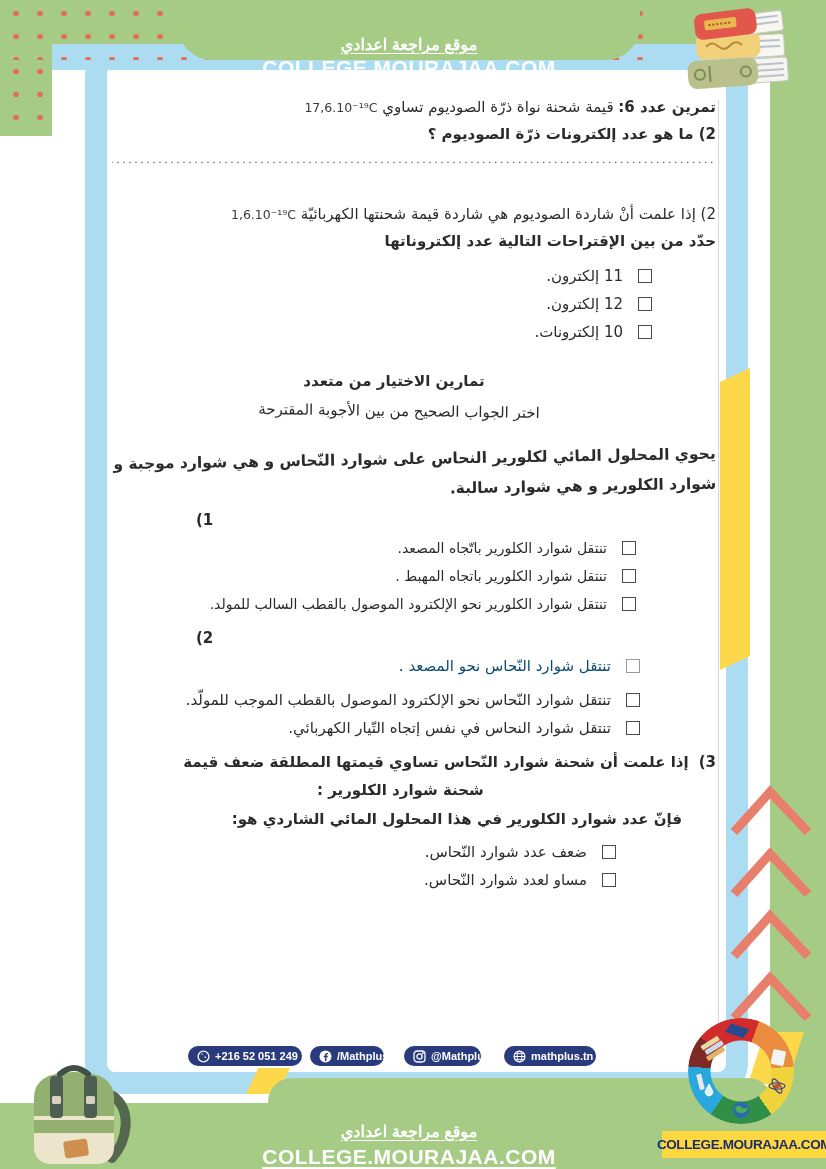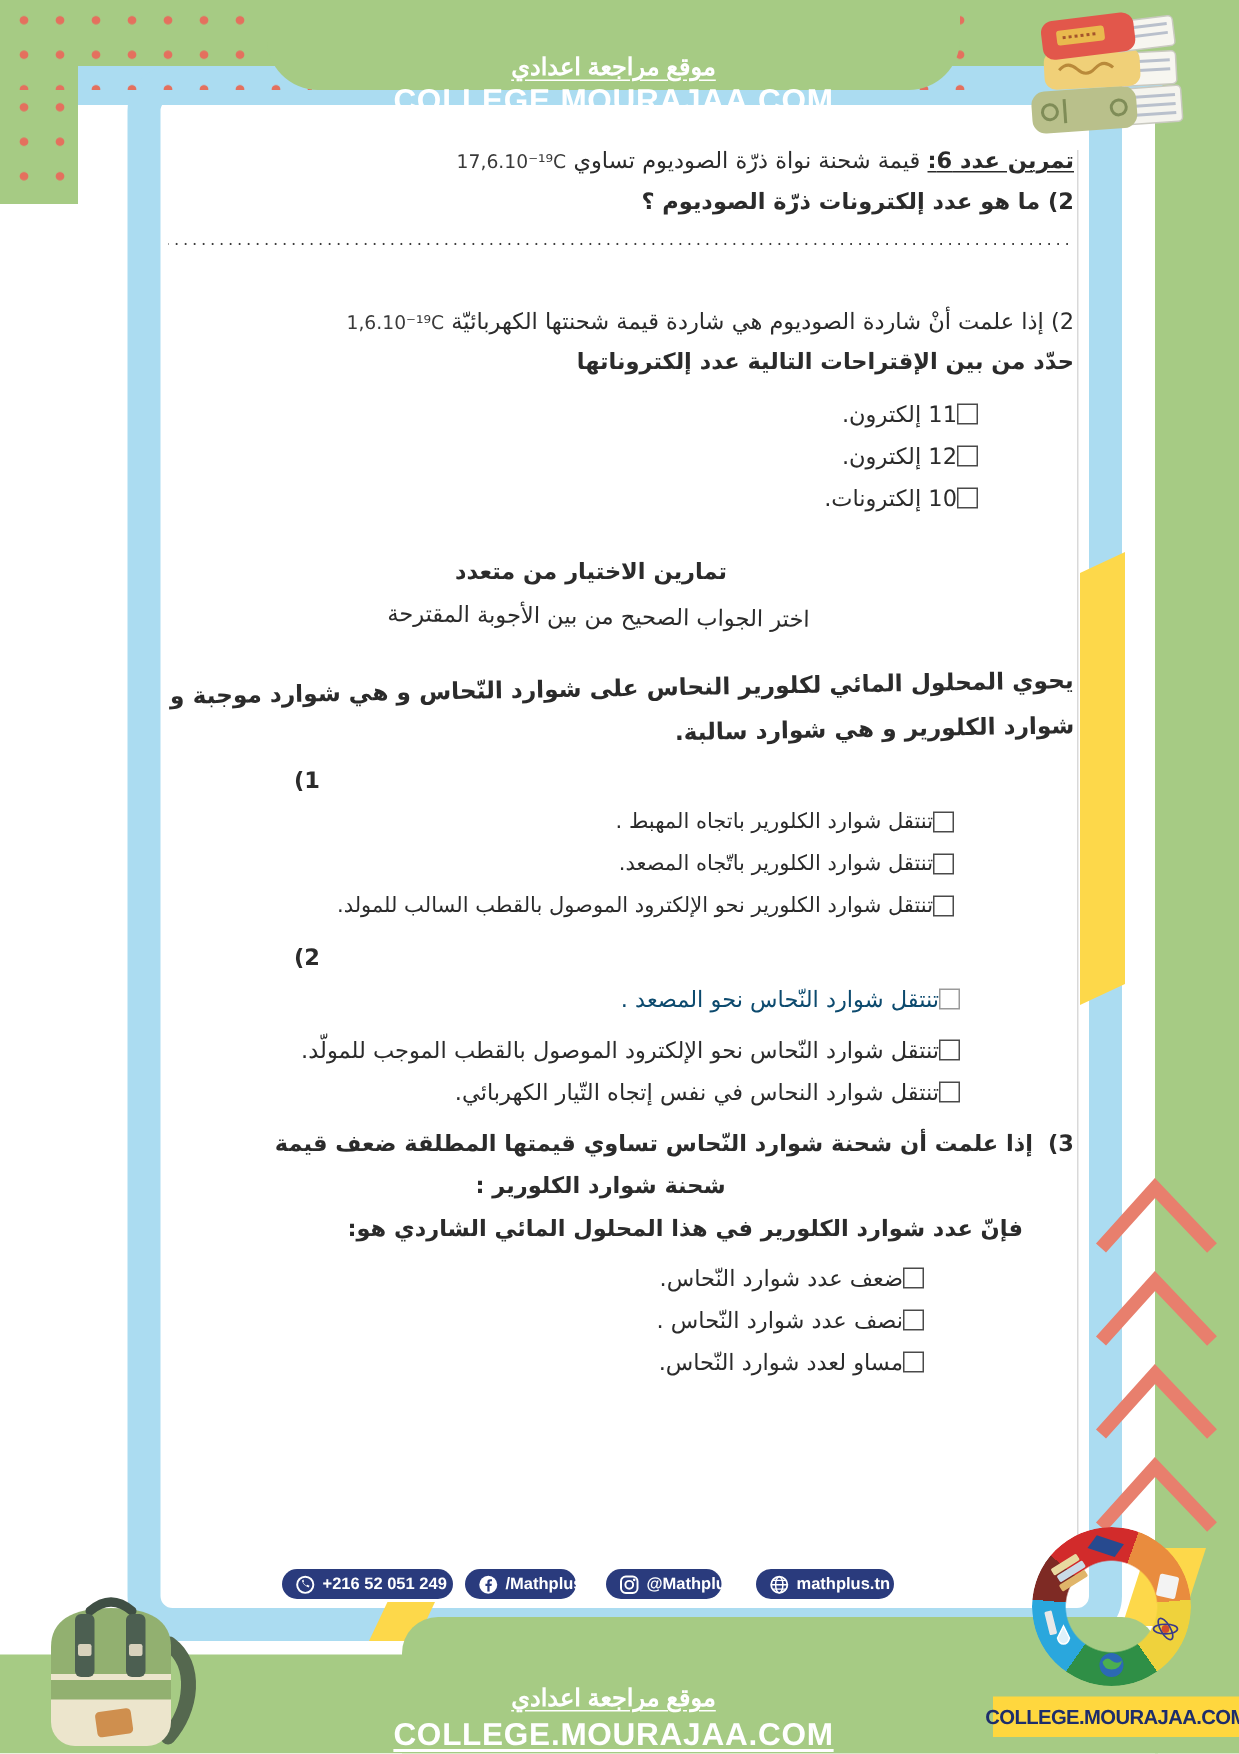--- a/index.html
+++ b/index.html
@@ -34,27 +34,27 @@
 
   
   .banner-text{transform:translateX(-50%);text-align:center;color:#ffffff;
                font-family:Liberation Sans, sans-serif;white-space:nowrap;margin-top:28px;}
   .bt-ar{font-size:16px;font-weight:bold;text-decoration:underline;text-underline-offset:3px;}
   .bt-url{font-size:21px;font-weight:bold;letter-spacing:.5px;text-decoration:underline;text-underline-offset:3px;}
 
   
   .doc{left:112px;top:96px;width:604px;direction:rtl;color:#2b2b2b;
        font-family:"DejaVu Sans",sans-serif;font-size:15px;}
-  .ex-title{font-weight:700;text-decoration:underline;text-underline-offset:2px;}
+  .ex-title{font-weight:700;text-underline-offset:2px;}
   .line{line-height:22px;margin-bottom:4px;}
   .bold{font-weight:700;}
   .ltr{direction:ltr;unicode-bidi:isolate;font-size:12.5px;color:#3a3a3a;}
   .dotted{white-space:nowrap;overflow:hidden;font-size:11px;letter-spacing:2.5px;
           color:#3c3c3c;line-height:14px;margin-bottom:36px;margin-top:8px;}
-  .opt{display:flex;align-items:center;gap:0;line-height:24px;margin-bottom:4px;}
+  .opt{display:flex;align-items:center;gap:15px;line-height:24px;margin-bottom:4px;}
   .cb{display:inline-block;width:12px;height:12px;border:1.6px solid #4a4a4a;
       background:#fff;flex:0 0 auto;}
   .opts-q2{padding-right:64px;}
   .opts-p1{padding-right:80px;font-size:14px;}
   .opts-p2{padding-right:76px;}
   .opts-p3{padding-right:100px;}
   .mcq-heading{text-align:center;font-weight:700;margin:26px 40px 8px 0;line-height:22px;}
   .mcq-sub{text-align:center;margin:0 30px 22px 0;line-height:22px;transform:rotate(.8deg);}
   .context{font-weight:700;line-height:30px;font-size:15.5px;transform:rotate(-1deg);
            margin-bottom:6px;}
@@ -173,25 +173,25 @@
   </div>
 
   <div class="mcq-heading">تمارين الاختيار من متعدد</div>
   <div class="mcq-sub">اختر الجواب الصحيح من بين الأجوبة المقترحة</div>
 
   <div class="context">يحوي المحلول المائي لكلورير النحاس على شوارد النّحاس و هي شوارد موجبة و شوارد الكلورير و هي شوارد سالبة.</div>
 
   <div class="part-label"><span class="ltr">(1</span></div>
   <div class="opt opts-p1">
     <span class="cb"></span>
+    <span>تنتقل شوارد الكلورير باتّجاه المصعد.</span>
+  </div>
+  <div class="opt opts-p1">
+    <span class="cb"></span>
     <span>تنتقل شوارد الكلورير باتجاه المهبط .</span>
-  </div>
-  <div class="opt opts-p1">
-    <span class="cb"></span>
-    <span>تنتقل شوارد الكلورير باتّجاه المصعد.</span>
   </div>
   <div class="opt opts-p1" style="margin-bottom:12px;">
     <span class="cb"></span>
     <span>تنتقل شوارد الكلورير نحو الإلكترود الموصول بالقطب السالب للمولد.</span>
   </div>
 
   <div class="part-label"><span class="ltr">(2</span></div>
   <div class="opt opts-p2 faded" style="margin-bottom:10px;">
     <span class="cb"></span>
     <span>تنتقل شوارد النّحاس نحو المصعد .</span>
@@ -210,24 +210,20 @@
     <span class="p3text">
       <span>إذا علمت أن شحنة شوارد النّحاس تساوي قيمتها المطلقة ضعف قيمة</span>
       <span class="p3l2" style="display:block;">شحنة شوارد الكلورير :</span>
     </span>
   </div>
   <div class="p3prompt">فإنّ عدد شوارد الكلورير في هذا المحلول المائي الشاردي هو:</div>
 
   <div class="opt opts-p3">
     <span class="cb"></span>
     <span>ضعف عدد شوارد النّحاس.</span>
-  </div>
-  <div class="opt opts-p3">
-    <span class="cb"></span>
-    <span>نصف عدد شوارد النّحاس .</span>
   </div>
   <div class="opt opts-p3">
     <span class="cb"></span>
     <span>مساو لعدد شوارد النّحاس.</span>
   </div>
 </div>
 
 <svg class="abs chevrons" width="100" height="242" viewBox="0 0 100 242">
   <g fill="none" stroke="#e87f6d" stroke-width="9" stroke-linejoin="miter">
     <polyline points="10,52 46,12 84,52"></polyline>

